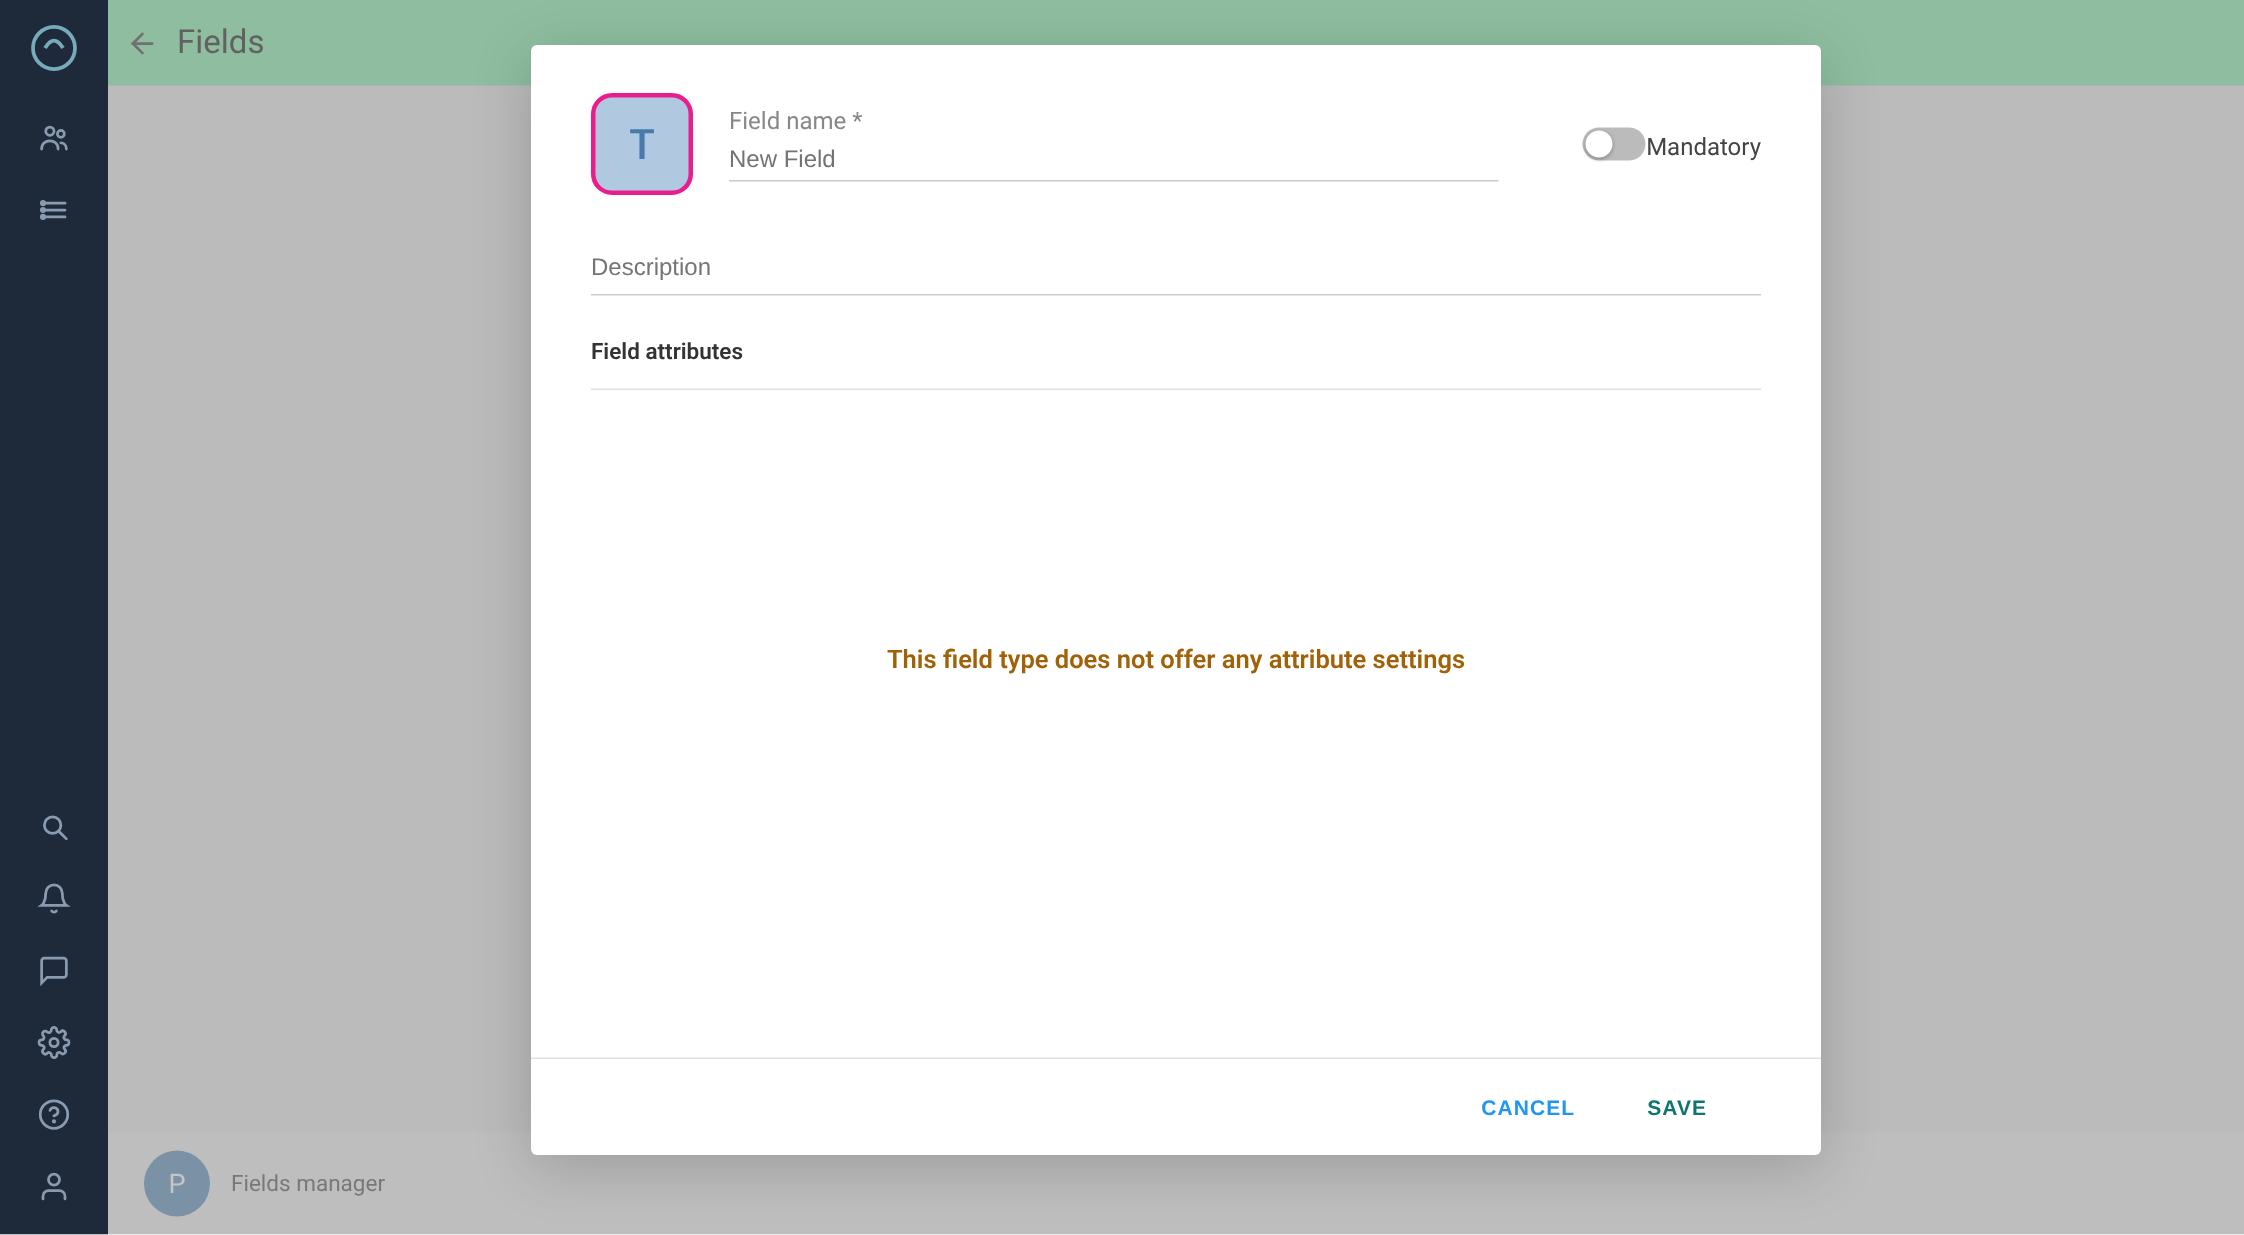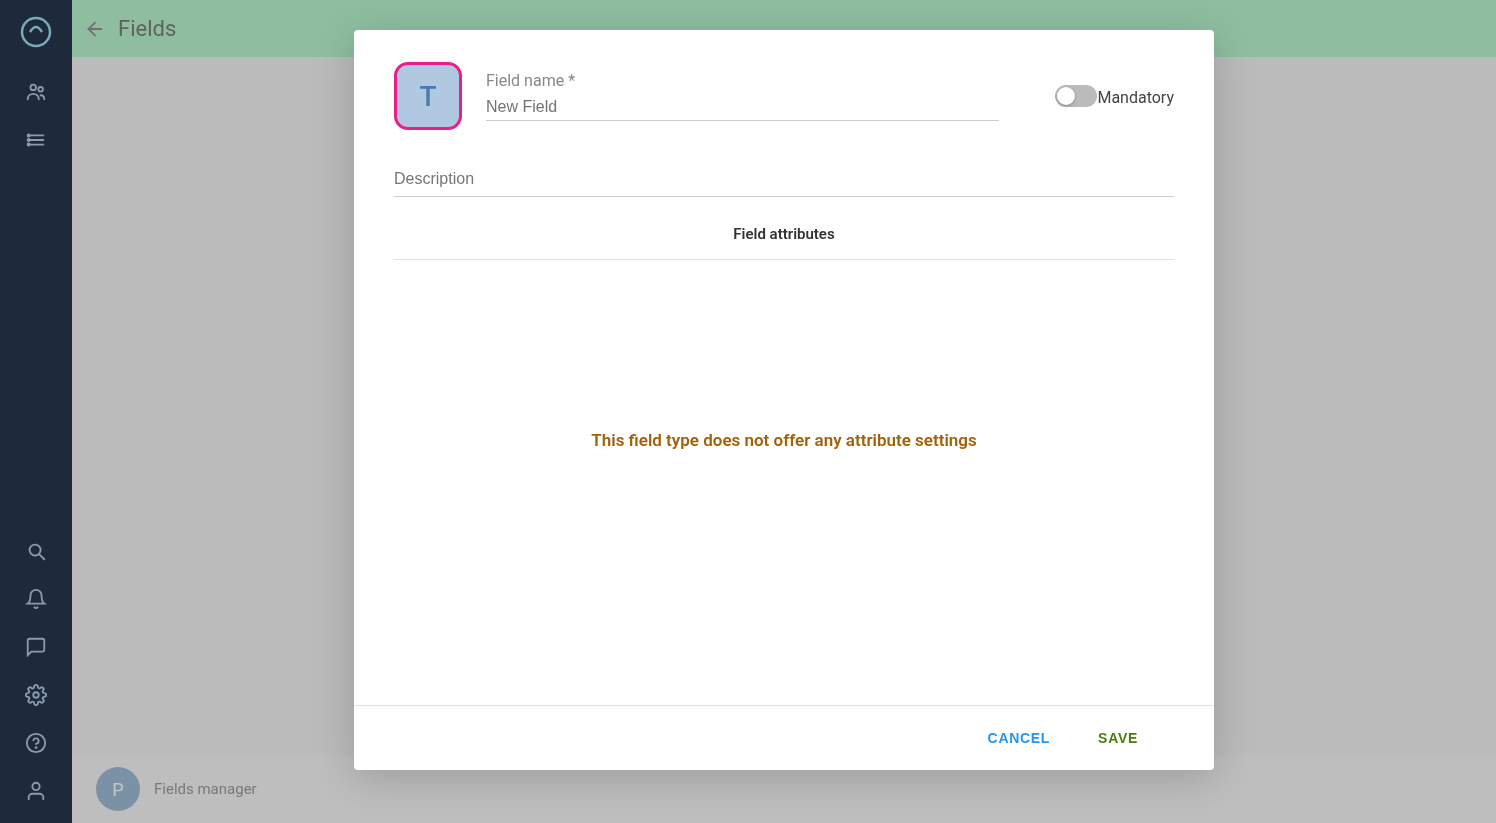--- a/index.html
+++ b/index.html
@@ -199,21 +199,20 @@
       background: transparent;
       margin-bottom: 28px;
     }
 
     
     .field-attributes-label {
       font-size: 15px;
       font-weight: 600;
       color: #333;
       margin-bottom: 16px;
-      text-align: center;
     }
     .field-attributes-divider {
       border: none;
       border-top: 1px solid #e0e0e0;
       margin-bottom: 0;
     }
     .field-attributes-content {
       display: flex;
       align-items: center;
       justify-content: center;
@@ -243,21 +242,21 @@
       cursor: pointer;
       letter-spacing: 0.05em;
       padding: 8px 12px;
       text-transform: uppercase;
     }
     .btn-save {
       background: none;
       border: none;
       font-size: 14px;
       font-weight: 600;
-      color: #4d7c0f;
+      color: #0f766e;
       cursor: pointer;
       letter-spacing: 0.05em;
       padding: 8px 12px;
       text-transform: uppercase;
     }
 
     
     .bottom-item {
       position: absolute;
       bottom: 0;

